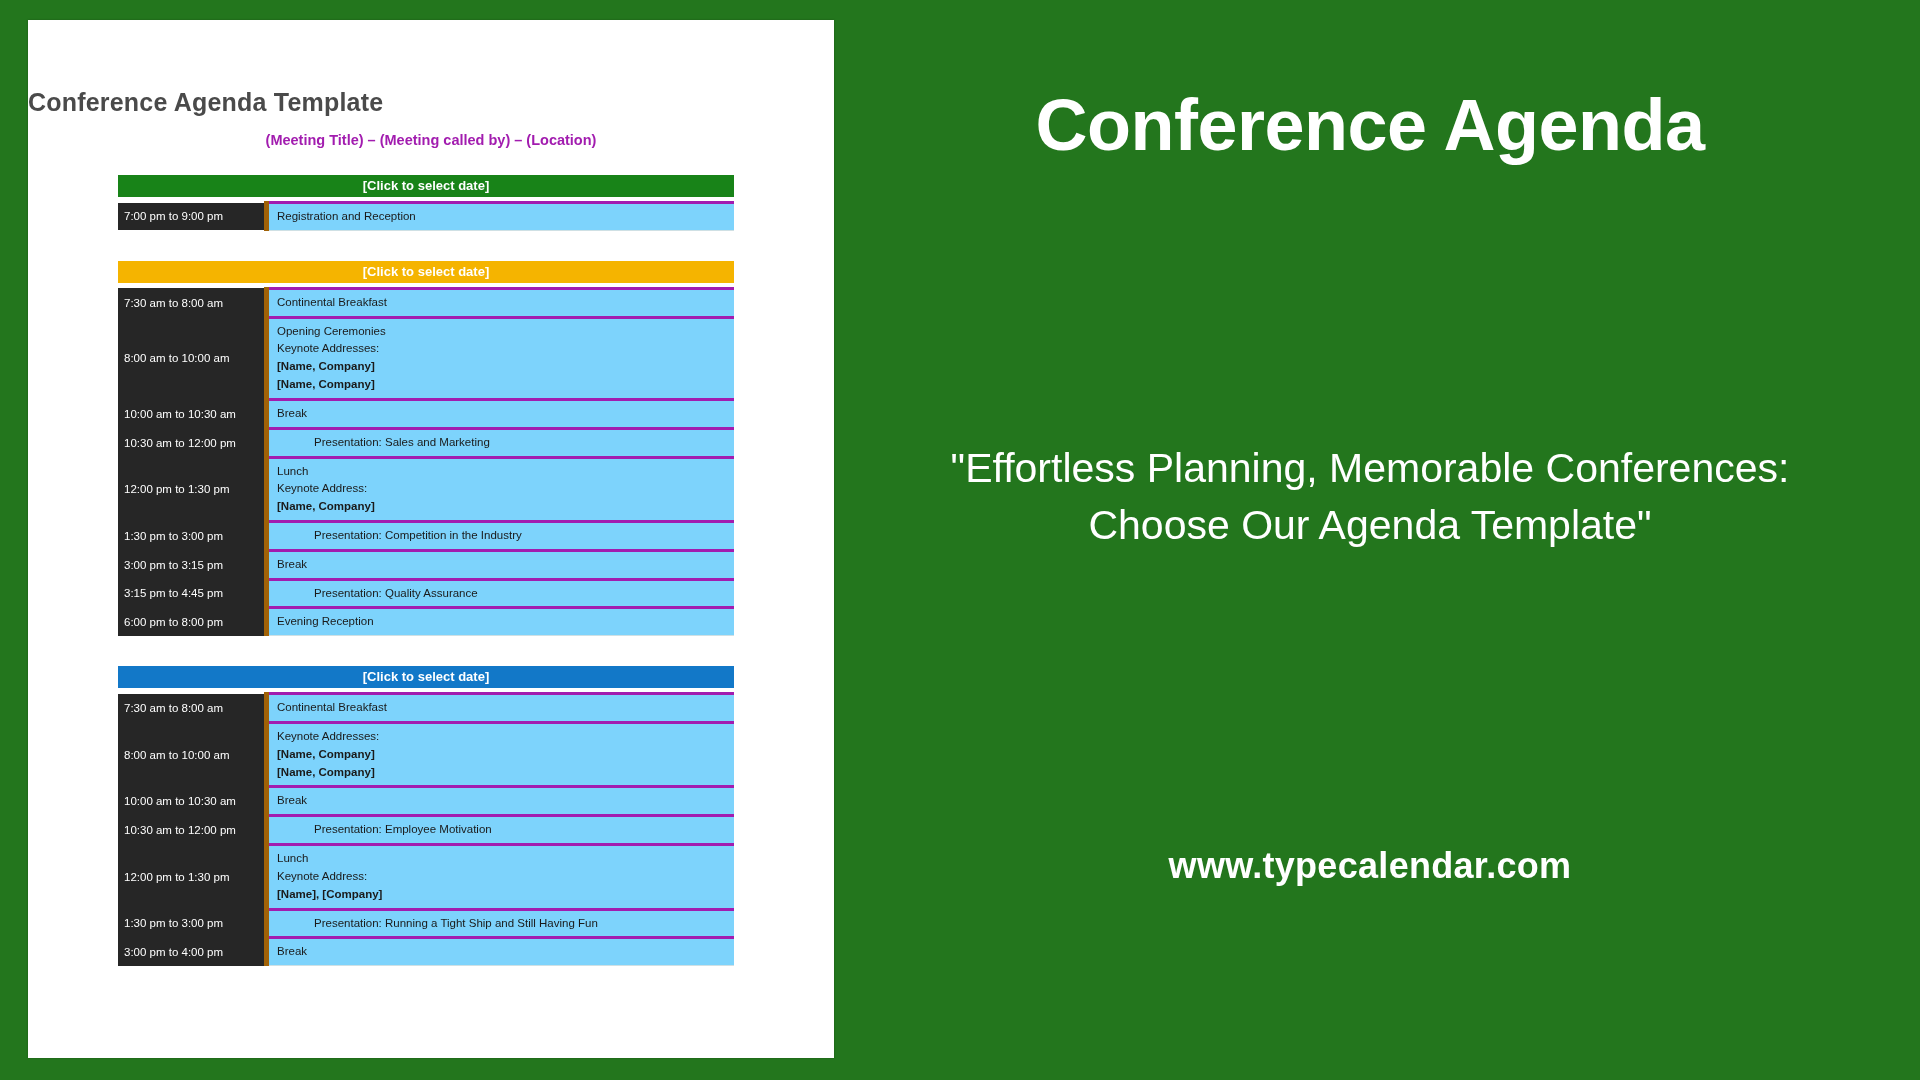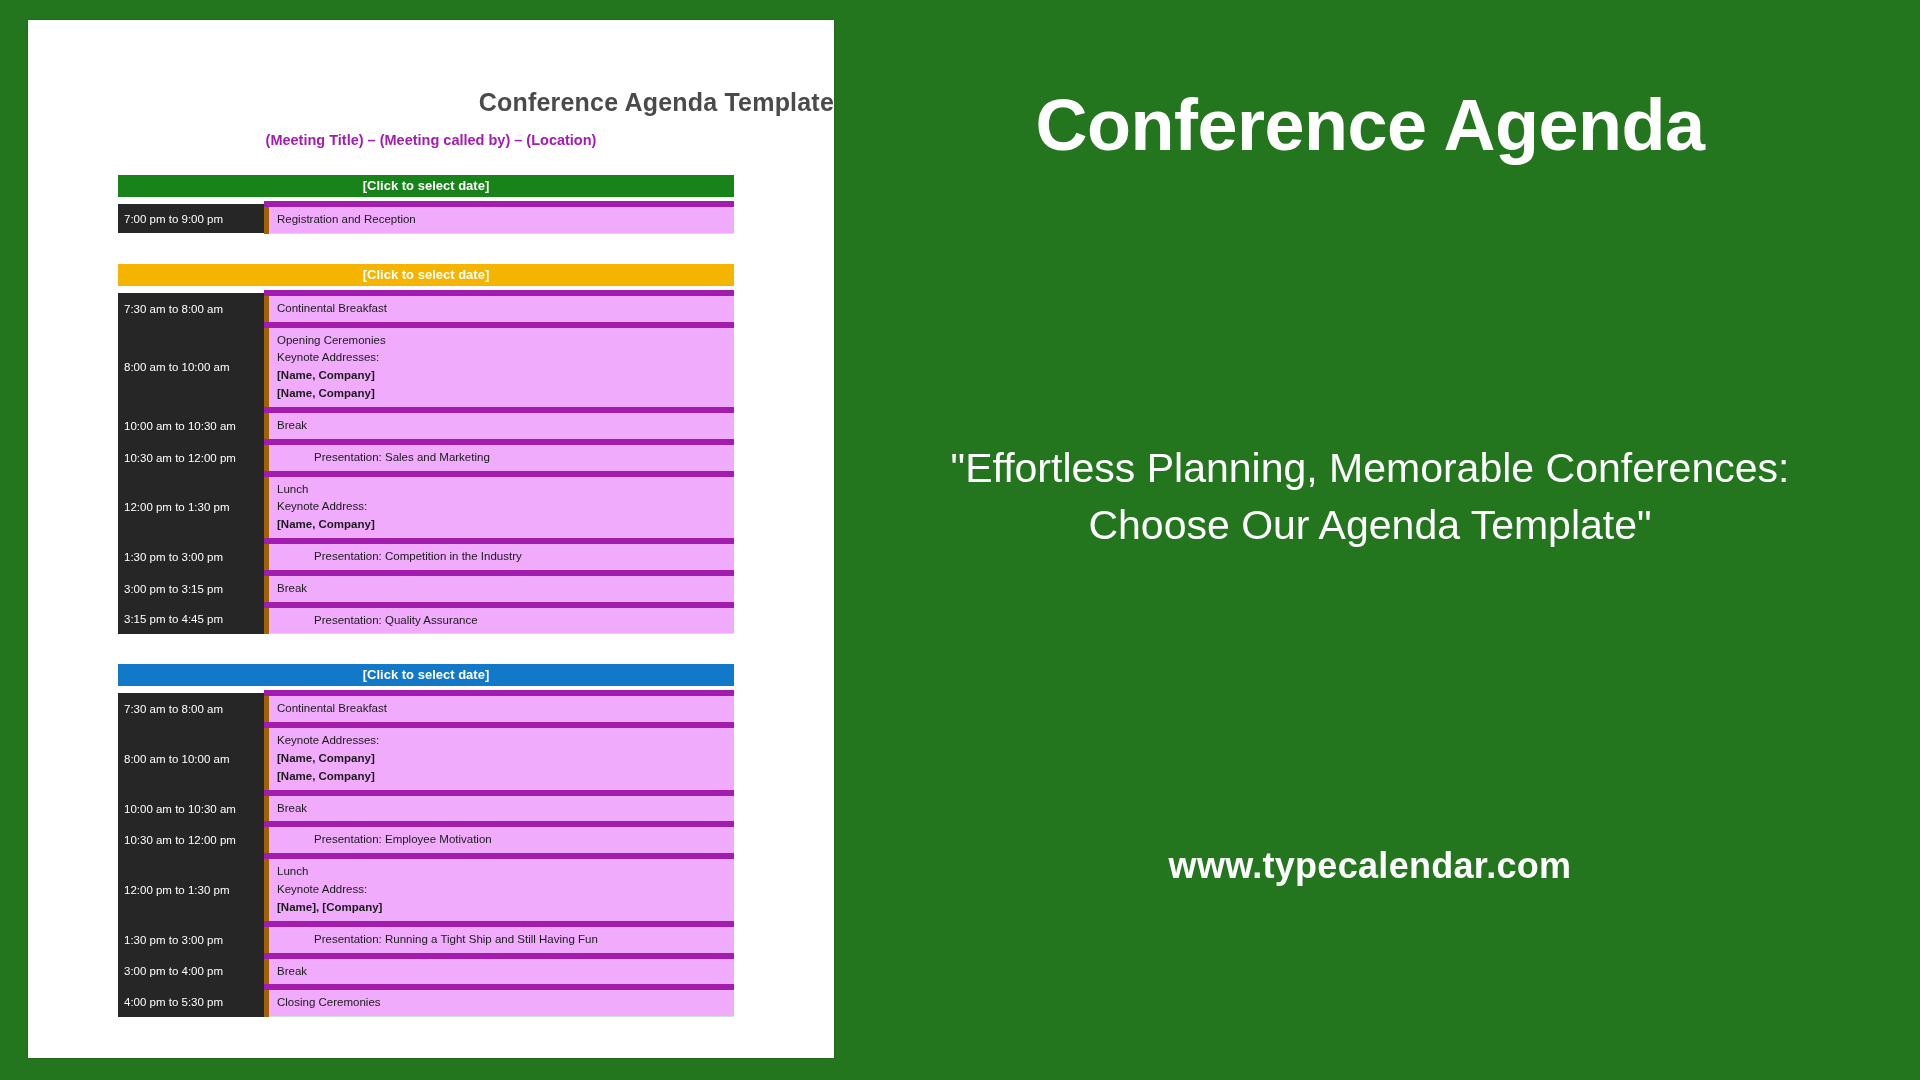--- a/index.html
+++ b/index.html
@@ -44,21 +44,21 @@
     left: 0;
     top: 0;
     width: 806px;
     height: 1038px;
   }
   .doc-title {
     position: absolute;
     left: 0;
     top: 68px;
     width: 806px;
-    text-align: right;
+    text-align: left;
     font-size: 25px;
     font-weight: bold;
     color: #4a4a4a;
     letter-spacing: 0.2px;
   }
   .doc-subtitle {
     position: absolute;
     left: 0;
     top: 112px;
     width: 806px;
@@ -104,26 +104,26 @@
   .time-cell {
     width: 140px;
     background: #262626;
     color: #ffffff;
     font-size: 11.5px;
     padding: 4px 0 4px 6px !important;
     white-space: nowrap;
     border-right: 5px solid #a16207;
   }
   .desc-cell {
-    background: #f0abfc;
+    background: #7dd3fc;
     color: #1a1a1a;
     font-size: 11.5px;
     padding: 4px 0 4px 8px !important;
     border-bottom: 1px solid #cfe0e4;
-    border-top: 6px solid #a21caf;
+    border-top: 3px solid #a21caf;
   }
   .desc-cell .line { display: block; line-height: 1.55; }
   .desc-cell .line.b { font-weight: bold; }
   .desc-cell .lead { font-weight: normal; padding-left: 37px; }
   .desc-cell .strong { font-weight: normal; }
 
   .gap { height: 26px; }
 
   
   .headline {
@@ -240,20 +240,26 @@
                   <td class="desc-cell">
                     <span class="line">Break</span>
                   </td>
                 </tr>
                 <tr>
                   <td class="time-cell">3:15 pm to 4:45 pm</td>
                   <td class="desc-cell">
                     <span class="line"><span class="lead">Presentation: </span><span class="strong">Quality Assurance</span></span>
                   </td>
                 </tr>
+                <tr>
+                  <td class="time-cell">6:00 pm to 8:00 pm</td>
+                  <td class="desc-cell">
+                    <span class="line">Evening Reception</span>
+                  </td>
+                </tr>
               </tbody>
             </table>
           </div>
           <div class="gap"></div>
           <div class="day-block">
             <div class="day-header blue">[Click to select date]</div>
             <table class="rows">
               <tbody>
                 <tr>
                   <td class="time-cell">7:30 am to 8:00 am</td>
@@ -294,26 +300,20 @@
                   <td class="desc-cell">
                     <span class="line"><span class="lead">Presentation: </span><span class="strong">Running a Tight Ship and Still Having Fun</span></span>
                   </td>
                 </tr>
                 <tr>
                   <td class="time-cell">3:00 pm to 4:00 pm</td>
                   <td class="desc-cell">
                     <span class="line">Break</span>
                   </td>
                 </tr>
-                <tr>
-                  <td class="time-cell">4:00 pm to 5:30 pm</td>
-                  <td class="desc-cell">
-                    <span class="line">Closing Ceremonies</span>
-                  </td>
-                </tr>
               </tbody>
             </table>
           </div>
         </div>
 
     </div>
   </div>
 
   <div class="headline">Conference Agenda</div>
 

